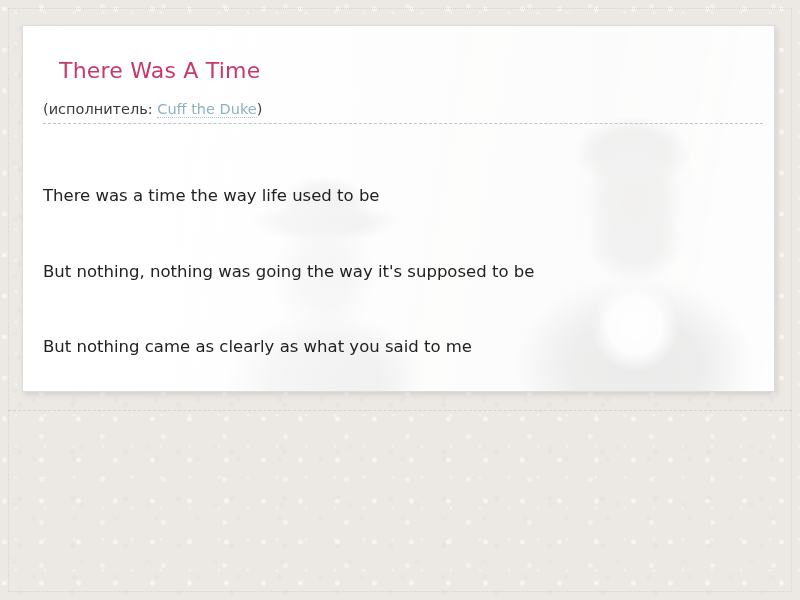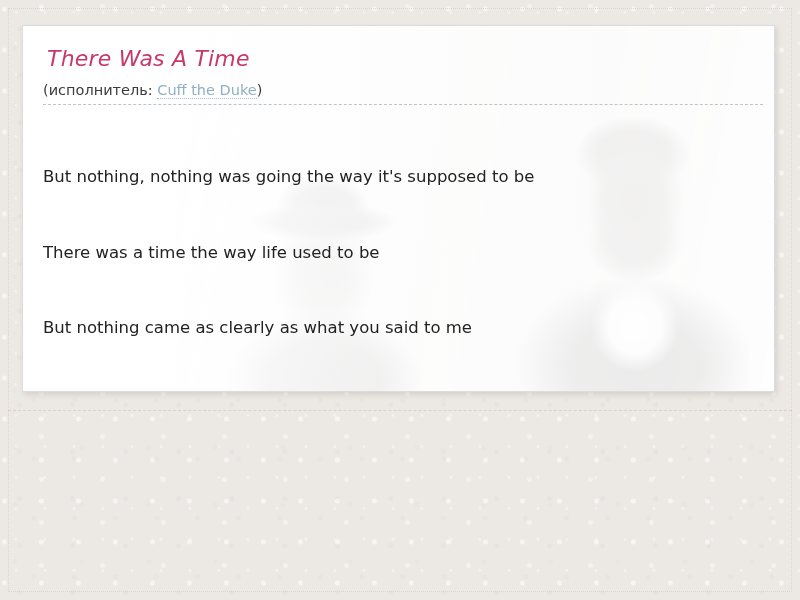--- a/index.html
+++ b/index.html
@@ -112,23 +112,22 @@
   .card-inner {
     position: relative;
     padding: 17px 20px 0 20px;
   }
 
   .song-title {
     font-size: 22px;
     font-weight: normal;
     color: #c8396b;
     letter-spacing: 0.2px;
-    margin: 4px;
+    margin: 16px;
     line-height: 1.12;
-    font-style: italic;
   }
 
   .artist-line {
     font-size: 14.5px;
     color: #3b3b3b;
     margin-top: 9px;
     line-height: 1.35;
     white-space: nowrap;
   }
 
@@ -170,22 +169,22 @@
 
   <div class="card-inner">
 
     <h1 class="song-title">There Was A Time</h1>
 
     <div class="artist-line"><span>(исполнитель: </span><a class="artist-link" href="#">Cuff the Duke</a><span>)</span></div>
 
     <div class="header-rule"></div>
 
     <div class="lyrics">
+      <div class="lyric-line">There was a time the way life used to be</div>
       <div class="lyric-line">But nothing, nothing was going the way it's supposed to be</div>
-      <div class="lyric-line">There was a time the way life used to be</div>
       <div class="lyric-line">But nothing came as clearly as what you said to me</div>
       
       
       
       
       
       
       
     </div>
 

